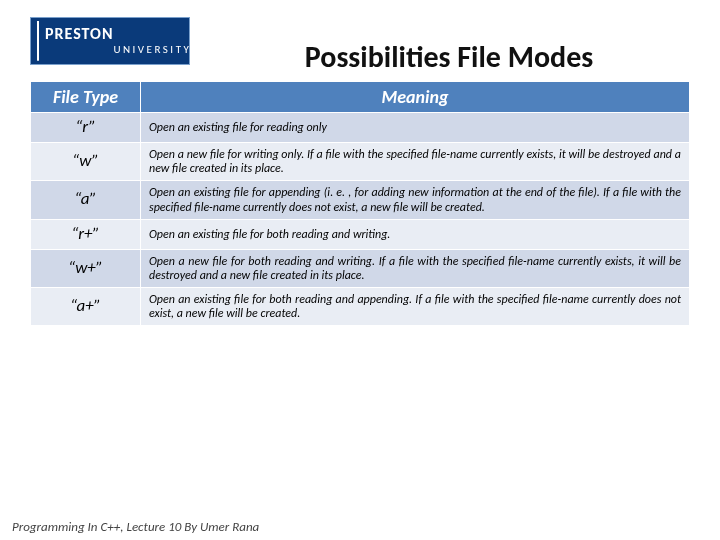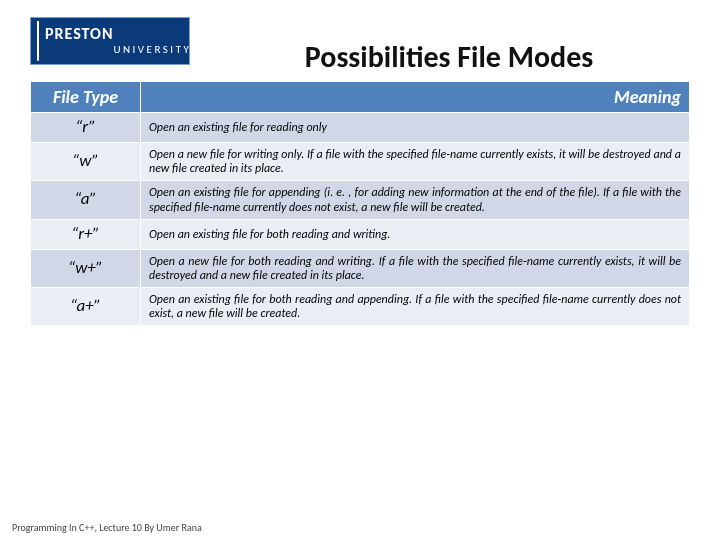--- a/index.html
+++ b/index.html
@@ -11,28 +11,28 @@
   .crest::before, .crest::after { content: ""; position: absolute; background: #fff; }
   .crest::before { left: 50%; top: 4px; width: 1.2px; height: 30px; transform: translateX(-50%); }
   .crest::after { top: 50%; left: 3px; right: 3px; height: 1.2px; transform: translateY(-50%); }
   .logo-text { display: flex; flex-direction: row; line-height: 1; }
   .logo-text .p1 { color: #fff; font-weight: 700; font-size: 16px; letter-spacing: 1px; }
   .logo-text .p2 { color: #fff; font-weight: 400; font-size: 11px; letter-spacing: 2.5px; margin-top: 18px; }
   .title { flex: 1; text-align: center; font-size: 30px; font-weight: 700; color: #111; margin-top: 32px; }
   table { width: 100%; border-collapse: collapse; table-layout: fixed; }
   col.c1 { width: 110px; }
   th, td { border: 1px solid #fff; vertical-align: middle; font-style: italic; }
-  thead th { background: #4f81bd; color: #fff; font-weight: 700; font-size: 18px; text-align: right; padding: 4px 8px; }
+  thead th { background: #4f81bd; color: #fff; font-weight: 700; font-size: 18px; text-align: center; padding: 4px 8px; }
   thead th:first-child { text-align: center; }
   tbody td { font-size: 12px; line-height: 1.18; padding: 4px 8px 5px 8px; }
   tbody td:first-child { text-align: center; font-weight: 400; font-size: 17px; }
   tbody tr:nth-child(odd)  td { background: #d0d8e8; }
   tbody tr:nth-child(even) td { background: #e9edf4; }
   .justify { text-align: justify; text-justify: inter-word; }
-  .footer { position: absolute; left: 12px; bottom: 6px; font-size: 10px; color: #444; }
+  .footer { position: absolute; left: 12px; bottom: 6px; font-size: 13px; color: #444; font-style: italic; }
 </style>
 </head>
 <body>
 
 <div class="slide">
 
   <div class="header-row">
     <div class="logo">
       <div class="crest"></div>
       <div class="logo-text">

